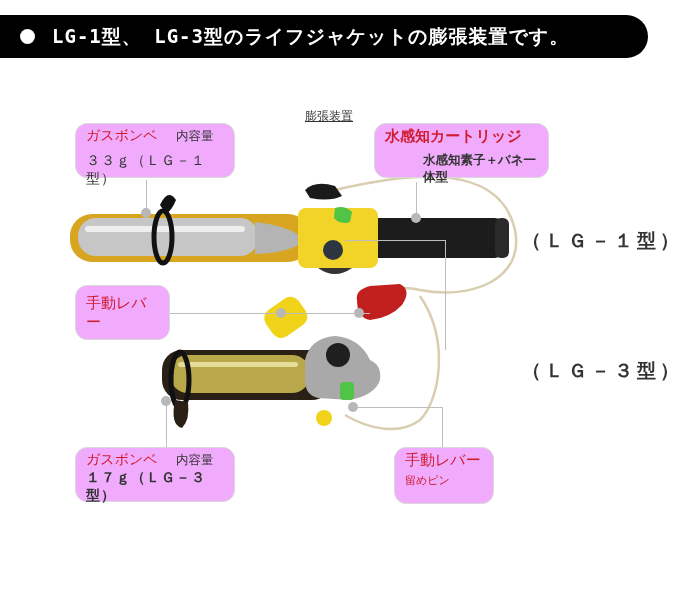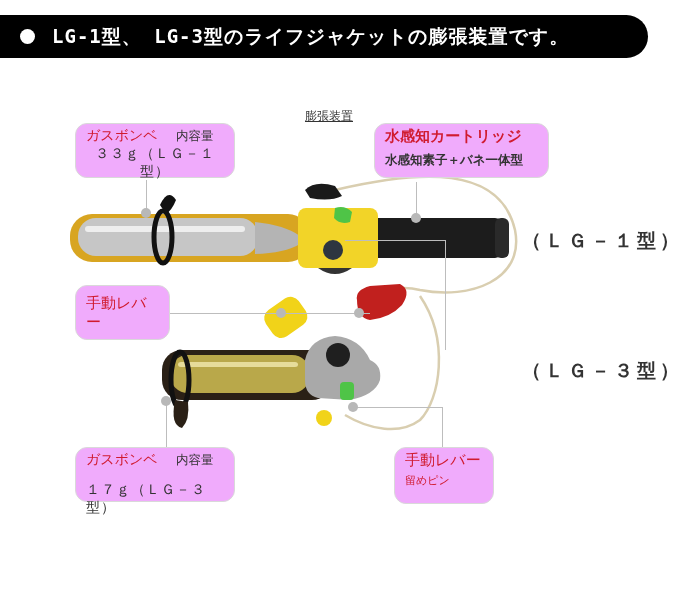--- a/index.html
+++ b/index.html
@@ -93,38 +93,38 @@
 
 <div class="line" style="left:352px; top:407px; width:90px; height:1px;"></div>
 <div class="line" style="left:442px; top:407px; width:1px; height:40px;"></div>
 <div class="knob" style="left:348px; top:402px;"></div>
 
 <div class="label" style="left:75px; top:123px; width:160px; height:55px;">
   <div style="margin-top:3px;">
     <span class="red">ガスボンベ</span>
     <span class="small" style="margin-left:14px;">内容量</span>
   </div>
-  <div style="letter-spacing:1px;text-align:center;">３３ｇ（ＬＧ－１型）</div>
+  <div style="margin-top:7px; letter-spacing:1px;">３３ｇ（ＬＧ－１型）</div>
 </div>
 
 <div class="label" style="left:374px; top:123px; width:175px; height:55px;font-weight:bold;">
   <div class="red" style="margin-top:3px; font-size:15px;">水感知カートリッジ</div>
-  <div class="small" style="margin-top:6px;">水感知素子＋バネ一体型</div>
+  <div class="small" style="margin-top:6px;margin-left:38px;">水感知素子＋バネ一体型</div>
 </div>
 
 <div class="label" style="left:75px; top:285px; width:95px; height:55px; display:flex; align-items:center; justify-content:center;">
   <span class="red" style="font-size:15px;">手動レバー</span>
 </div>
 
 <div class="label" style="left:75px; top:447px; width:160px; height:55px;">
   <div style="margin-top:3px;">
     <span class="red">ガスボンベ</span>
     <span class="small" style="margin-left:14px;">内容量</span>
   </div>
-  <div style="margin-top:12px; letter-spacing:1px;">１７ｇ（ＬＧ－３型）</div>
+  <div style="margin-top:0; letter-spacing:1px;font-weight:bold;">１７ｇ（ＬＧ－３型）</div>
 </div>
 
 <div class="label" style="left:394px; top:447px; width:100px; height:57px;">
   <div class="red" style="margin-top:3px; font-size:15px;">手動レバー</div>
   <div class="red" style="margin-top:3px; font-size:11px;">留めピン</div>
 </div>
 
 <div class="model" style="left:522px; top:228px;">（ＬＧ－１型）</div>
 <div class="model" style="left:522px; top:358px;">（ＬＧ－３型）</div>
 

